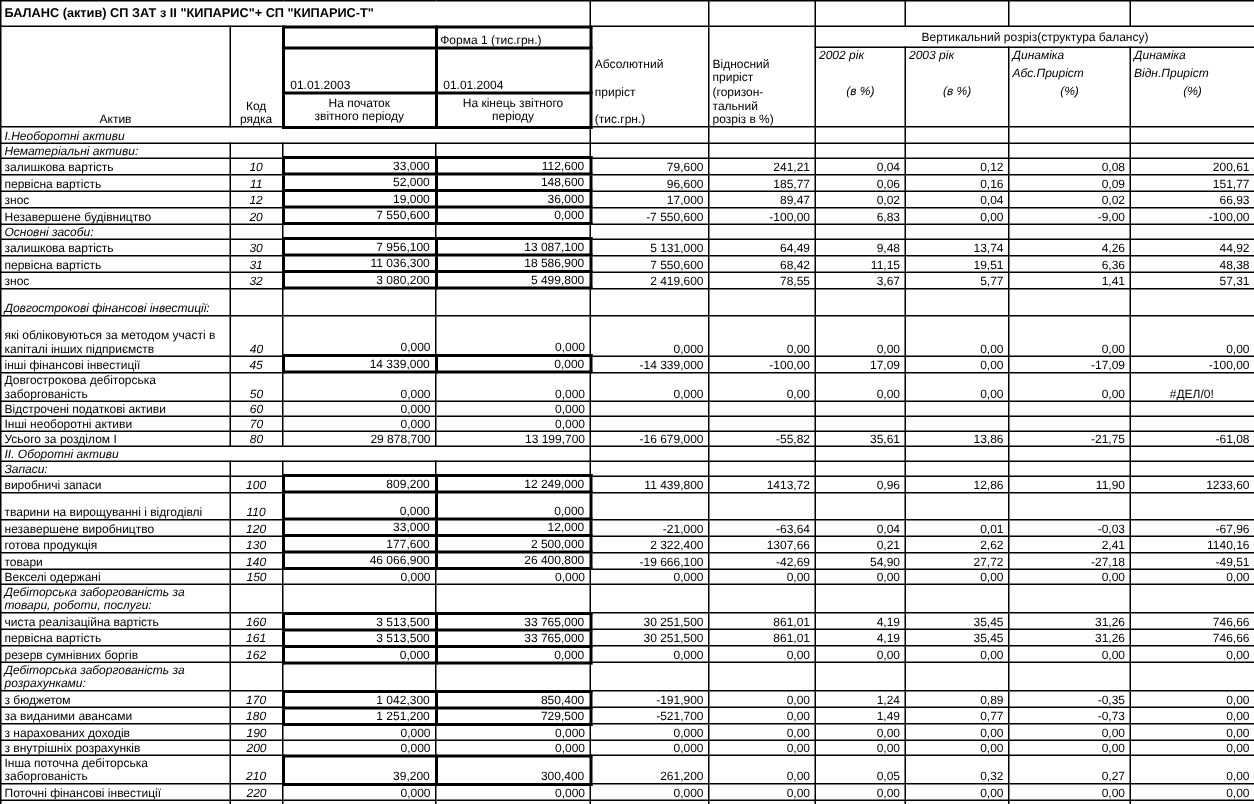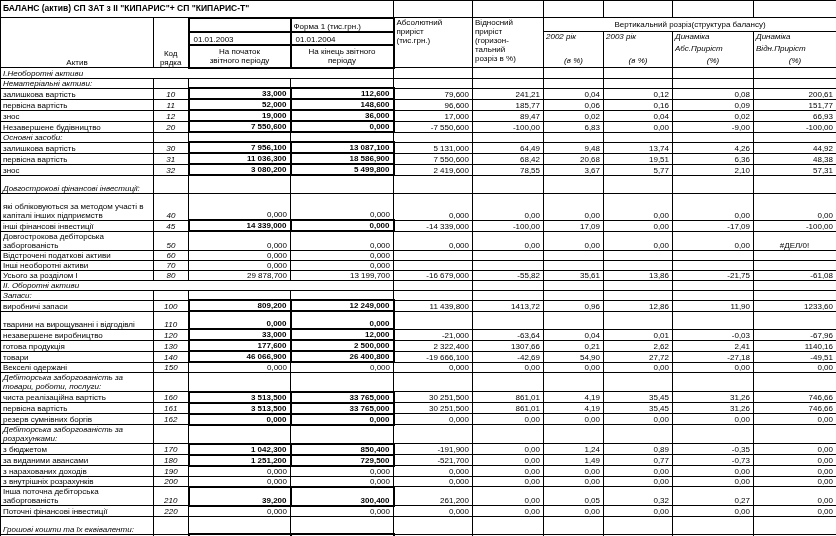--- a/index.html
+++ b/index.html
@@ -2,37 +2,37 @@
 <html><head>
 <meta charset="utf-8">
 <style>
   *{box-sizing:border-box;}
   html,body{margin:0;padding:0;background:#fff;color:#000;}
   body{font-family:"Liberation Sans",sans-serif;width:836px;}
   table{border-collapse:collapse;table-layout:fixed;width:836px;}
   td{border:1px solid #000;padding:0 2px;font-size:8px;line-height:9px;vertical-align:bottom;overflow:hidden;}
   .title{font-weight:bold;font-size:8.5px;vertical-align:middle;white-space:nowrap;}
   .num{text-align:right;white-space:nowrap;padding-right:3px;}
-  .bb{border:2px solid #000;font-weight:bold;margin-left:45px;}
+  .bb{border:2px solid #000;font-weight:normal;margin-left:45px;}
   .code{text-align:center;font-style:italic;}
   .lbl{text-align:left;}
   .italic{font-style:italic;}
   .err{text-align:center;}
   tr.r1{height:9px;}
   tr.r2{height:18px;padding-left:40px;}
   tr.r3{height:27px;}
   tr.hr1{height:17px;}
   tr.hr2{height:14px;}
   tr.hr3{height:13px;}
   tr.hr4{height:23px;}
   td.vbot{vertical-align:bottom;text-align:center;}
   td.vtop{vertical-align:top;}
   td.hcenter{text-align:center;vertical-align:middle;}
   td.thick{border-width:2px;}
-  .flexcol{display:flex;flex-direction:column;justify-content:flex-start;height:46px;text-align:left;}
+  .flexcol{display:flex;flex-direction:column;justify-content:space-between;height:46px;text-align:left;margin-top:20px;}
   .flexcol2{display:flex;flex-direction:column;justify-content:space-between;height:33px;text-align:left;font-style:italic;}
   .pct{text-align:center;}
   .dates{white-space:nowrap;padding-left:4px;}
 </style>
 </head>
 <body>
 
 <table>
   <colgroup>
     <col style="width:153px">
@@ -218,35 +218,35 @@
         <td class="num" colspan="1">4,26</td>
         <td class="num" colspan="1">44,92</td>
       </tr>
       <tr class="r1">
         <td class="lbl" colspan="1">первісна вартість</td>
         <td class="code" colspan="1">31</td>
         <td class="num bb" colspan="1">11 036,300</td>
         <td class="num bb" colspan="1">18 586,900</td>
         <td class="num" colspan="1">7 550,600</td>
         <td class="num" colspan="1">68,42</td>
-        <td class="num" colspan="1">20,68</td>
+        <td class="num" colspan="1">11,15</td>
         <td class="num" colspan="1">19,51</td>
         <td class="num" colspan="1">6,36</td>
         <td class="num" colspan="1">48,38</td>
       </tr>
       <tr class="r1">
         <td class="lbl" colspan="1">знос</td>
         <td class="code" colspan="1">32</td>
         <td class="num bb" colspan="1">3 080,200</td>
         <td class="num bb" colspan="1">5 499,800</td>
         <td class="num" colspan="1">2 419,600</td>
         <td class="num" colspan="1">78,55</td>
         <td class="num" colspan="1">3,67</td>
         <td class="num" colspan="1">5,77</td>
-        <td class="num" colspan="1">2,10</td>
+        <td class="num" colspan="1">1,41</td>
         <td class="num" colspan="1">57,31</td>
       </tr>
       <tr class="r2">
         <td class="lbl italic" colspan="1">Довгострокові фінансові інвестиції:</td>
         <td class="code"></td>
         <td class="num"></td>
         <td class="num"></td>
         <td class="num"></td>
         <td class="num"></td>
         <td class="num"></td>

